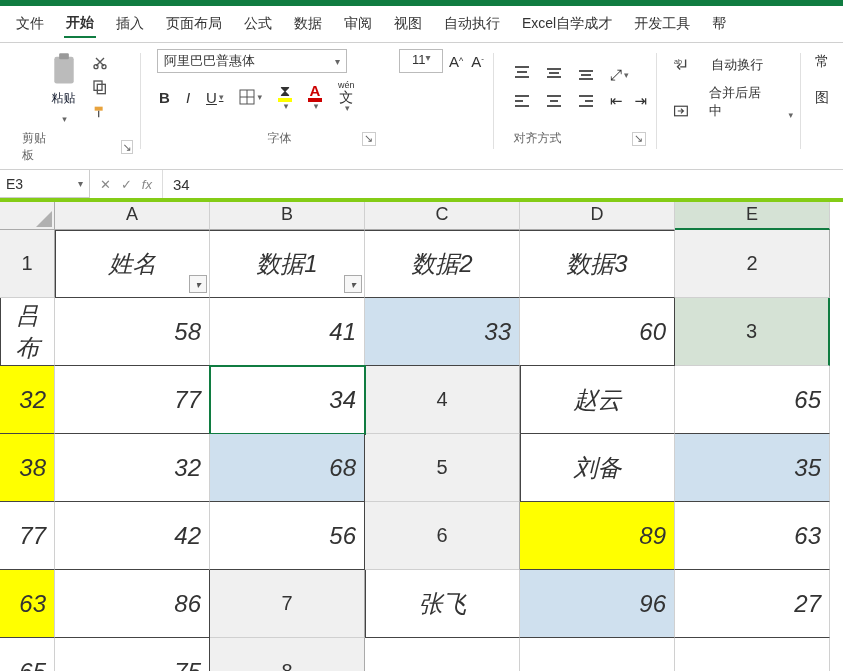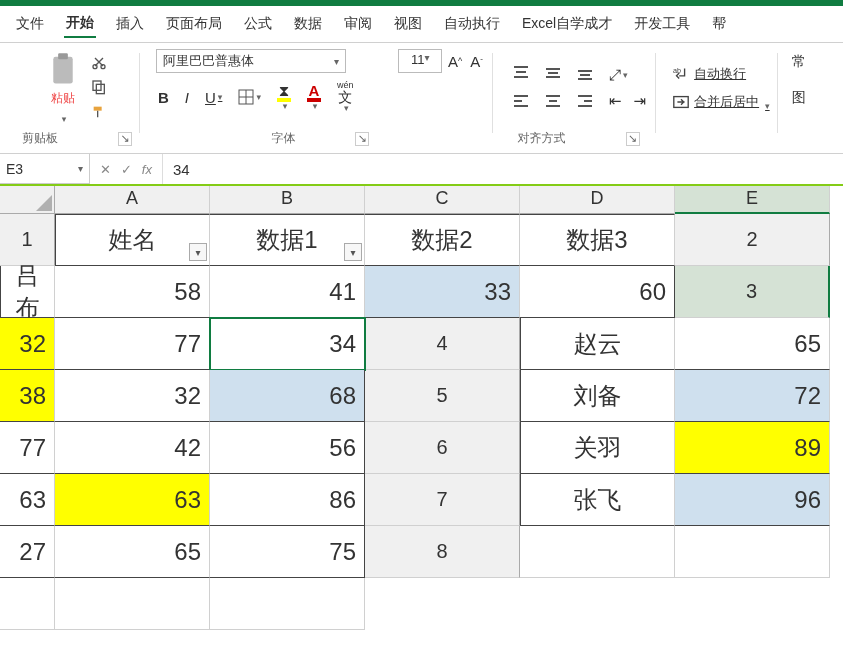--- a/index.html
+++ b/index.html
@@ -57,37 +57,37 @@
     align-items: center;
     gap: 10px;
     min-height: 78px;
   }
   .group-label {
     font-size: 12px;
     color: #666;
     padding: 3px 0;
     display: flex;
     align-items: center;
-    gap: 30px;
+    gap: 40px;
     width: 100%;
     justify-content: center;
   }
   .launcher {
     font-size: 11px;
     color: #666;
     border: 1px solid #ccc;
     width: 14px; height: 14px;
     display:inline-flex;
     align-items:center; justify-content:center;
     margin-left: 30px;
   }
 
   .big-btn {
     display: flex; flex-direction: column; align-items: center;
-    font-size: 12px; color: #ef4444; gap: 4px;
+    font-size: 12px; color: #0f172a; gap: 4px;
     padding:2px;
   }
   .big-btn svg { width: 30px; height: 34px; fill: #bbb; }
   .mini-col { display: flex; flex-direction: column; gap: 6px; }
   .mini-col svg { width: 18px; height: 16px; fill: #555; }
   .drop::after { content: "▾"; font-size: 9px; color: #666; margin-left:2px;}
 
   .font-row1 { display:flex; gap:4px; align-items:center; margin-bottom:8px;}
   .font-row2 { display:flex; gap:12px; align-items:center; }
   .font-select {
@@ -102,28 +102,28 @@
   .fbtn.B{ font-weight:bold;} .fbtn.I{font-style:italic;} .fbtn.U{text-decoration:underline;}
   .swatch-y { width:14px; height:4px; background:#ffff00; display:inline-block;}
   .swatch-r { width:14px; height:4px; background:#c00; display:inline-block;}
 
   .align-grid { display:grid; grid-template-columns:repeat(3,24px); grid-template-rows:24px 24px; gap:4px 8px;}
   .al { display:inline-flex;align-items:center;justify-content:center;width:24px;height:22px;}
   .al svg{width:18px;height:16px;stroke:#555;stroke-width:2;fill:none;}
   .extra-col{display:flex;flex-direction:column;gap:8px;}
 
   .wrap-col{display:flex;flex-direction:column;gap:10px;font-size:13px;}
-  .wrap-btn{display:flex;align-items:flex-end;gap:4px;cursor:pointer;text-decoration:underline;}
+  .wrap-btn{display:flex;align-items:flex-end;gap:20px;cursor:pointer;}
   .wrap-btn svg{width:18px;height:18px;fill:#444;}
 
   .cellstyle-edge { padding:4px 0 0 6px; }
 
   
   .formula-row {
-    display:flex; align-items:center; border-bottom:2px solid #84cc16;
+    display:flex; align-items:center; border-bottom:4px solid #84cc16;
     height:32px;
   }
   .namebox {
     width:90px;border:1px solid #ccc;border-top:none;border-left:none;
     display:flex;align-items:center;justify-content:space-between;
     padding:0 6px;height:100%;font-size:14px;
   }
   .fbar-btns{display:flex;align-items:center;gap:10px;padding:0 10px;color:#888;}
   .fbar-input{flex:1;padding:0 10px;font-size:15px;height:100%;display:flex;align-items:center;}
 
@@ -142,22 +142,23 @@
     border-bottom:1px solid #aaa;
   }
   .colhdr.sel { background:#d5e2d5; border-bottom:2px solid #107c41;}
   .rowhdr {
     background:#f0f0f0;text-align:center;font-size:20px;display:flex;align-items:center;justify-content:center;
     border-right:1px solid #aaa;
   }
   .rowhdr.sel { background:#d5e2d5; border-right:2px solid #107c41;}
   .cell {
     font-size:24px; padding:8px 8px; text-align:right; background:#fff;
-    height:52px; display:flex;align-items:center;justify-content:flex-end;
+    height:68px; display:flex;align-items:center;justify-content:flex-end;
     position:relative;
+    font-style:italic;
   }
   .cell.header-row { text-align:center; justify-content:center; border-bottom:1px solid #444;border-top:1px solid #444;}
   .cell.name-col { text-align:center; justify-content:center;}
   .cell.left-border{border-left:1px solid #444;}
   .cell.right-border{border-right:1px solid #444;}
   .cell.bb{border-bottom:1px solid #444;}
   .bg-yellow{background:#ffff00;}
   .bg-blue{background:#cfe0ee;}
   .cur-sel{outline:2px solid #107c41;outline-offset:-1px;}
   .cell .filter{
@@ -393,26 +394,25 @@
     <div class="cell bb">77</div>
     <div class="cell bb cur-sel right-border">34</div>
     <div class="rowhdr">4</div>
     <div class="cell name-col left-border bb">赵云</div>
     <div class="cell bb">65</div>
     <div class="cell bb bg-yellow">38</div>
     <div class="cell bb">32</div>
     <div class="cell bb bg-blue right-border">68</div>
     <div class="rowhdr">5</div>
     <div class="cell name-col left-border bb">刘备</div>
-    <div class="cell bb bg-blue">72</div>
+    <div class="cell bb bg-blue">35</div>
     <div class="cell bb">77</div>
     <div class="cell bb">42</div>
     <div class="cell bb right-border">56</div>
     <div class="rowhdr">6</div>
-    <div class="cell name-col left-border bb">关羽</div>
     <div class="cell bb bg-yellow">89</div>
     <div class="cell bb">63</div>
     <div class="cell bb bg-yellow">63</div>
     <div class="cell bb right-border">86</div>
     <div class="rowhdr">7</div>
     <div class="cell name-col left-border bb">张飞</div>
     <div class="cell bb bg-blue">96</div>
     <div class="cell bb">27</div>
     <div class="cell bb">65</div>
     <div class="cell bb right-border">75</div>

